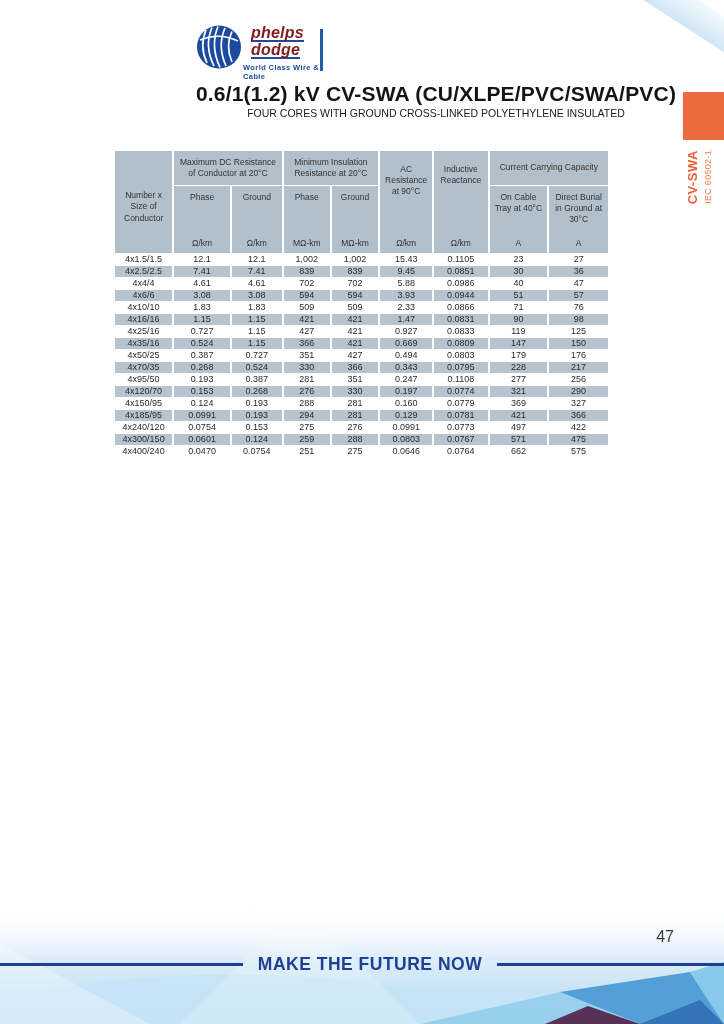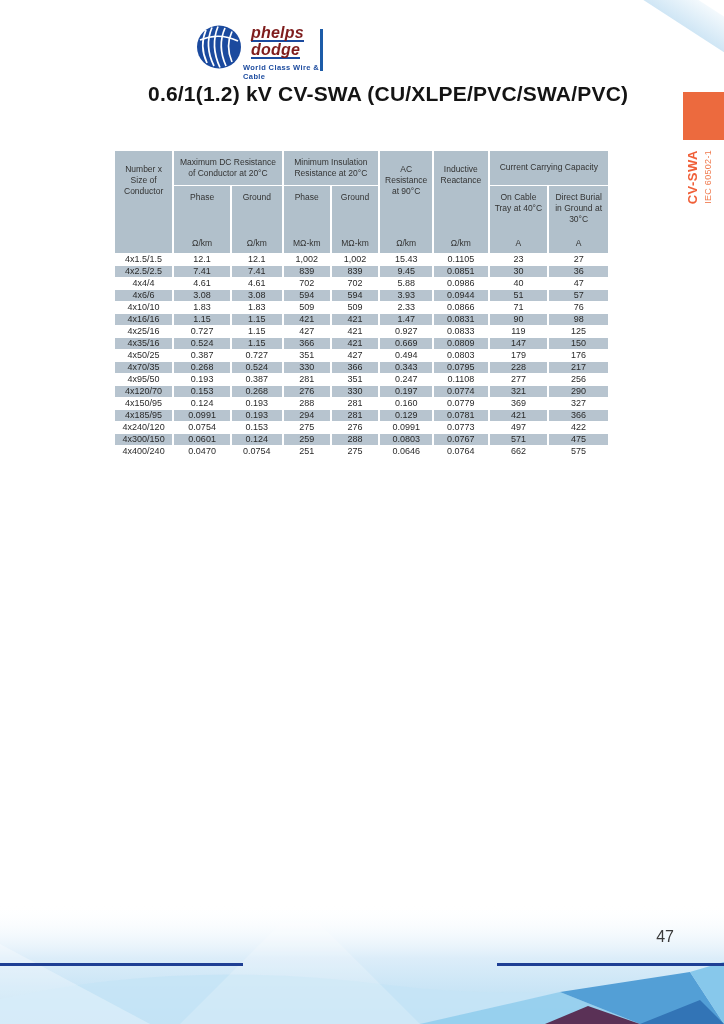--- a/index.html
+++ b/index.html
@@ -22,21 +22,21 @@
   .logo-text { position:absolute; left:251px; top:25px; color:#7f1d1d; font-weight:bold;
                font-style:italic; font-size:16px; line-height:15px; letter-spacing:0.2px; }
   .logo-text .w { display:inline-block; border-bottom:2px solid #1b4a9e; padding-bottom:0px; }
   .logo-tagline { position:absolute; left:196px; top:63px; width:140px; color:#1b4a9e;
                   font-weight:bold; font-size:7.5px; letter-spacing:0.4px;padding-left:47px; }
   .header-divider { position:absolute; left:320px; top:29px; width:2.5px; height:42px; background:#1d5ca8; }
   .section-title { position:absolute; left:336px; top:41px; color:#1d5ca8; font-weight:bold;
                    font-size:16px; letter-spacing:1.6px; }
 
   
-  .doc-title { position:absolute; left:148px; top:82px; width:576px; text-align:left;
+  .doc-title { position:absolute; left:148px; top:82px; width:576px; text-align:center;
                font-size:21px; font-weight:bold; color:#141414; letter-spacing:0.2px; }
   .doc-sub1 { position:absolute; left:148px; top:107px; width:576px; text-align:center;
               font-size:10.5px; color:#1a1a1a; }
   .doc-sub2 { position:absolute; left:148px; top:120px; width:576px; text-align:center;
               font-size:10.5px; color:#1a1a1a; }
 
   
   .side-tab { position:absolute; right:0; top:92px; width:41px; height:48px; background:#ec6a3e; }
   .tab-label { position:absolute; top:150px; right:24px; writing-mode:vertical-rl;
                transform:rotate(180deg); font-size:13px; font-weight:bold; color:#f05f38;
@@ -48,21 +48,21 @@
   .tbl-wrap { position:absolute; left:113px; top:150px; }
   table.data { width:497px; table-layout:fixed; border-collapse:separate; border-spacing:2px 1px; }
   table.data th { background:#b1c0cb; font-weight:normal; font-size:8.5px; color:#333;
                   line-height:1.3; text-align:center; vertical-align:middle; padding:1px 2px; }
   .th-top { height:34px; }
   .th-tall { height:67px; padding:0; }
   .th-span { height:102px; padding:0; }
   .vbox { display:flex; flex-direction:column; justify-content:space-between; align-items:center;
           height:100%; padding:5px 1px 2px 1px; }
   .vbox .unit { font-size:8.5px; color:#333; padding-bottom:1px; }
-  .vbox.topload { justify-content:flex-start; padding-top:12px; }
+  .vbox.topload { justify-content:center; padding-top:12px; }
   .vbox.spanload { padding-top:12px; }
   table.data tbody td { height:11px; font-size:9px; color:#2a2a2a; text-align:center;
                         vertical-align:middle; line-height:1; padding:0 1px; }
   table.data tbody tr.shaded td { background:#b7c4cf; }
 
   
   .footer { position:absolute; left:0; bottom:0; width:724px; height:120px; }
   .footer svg { position:absolute; left:0; top:0; width:100%; height:100%; }
   .f-line-left  { position:absolute; left:0; top:59px; width:243px; height:3px; background:#1e3f94; }
   .f-line-right { position:absolute; left:497px; top:59px; width:227px; height:3px; background:#1e3f94; }
@@ -89,20 +89,21 @@
     <path d="M4,16 Q23,8 42,17" stroke="#ffffff" stroke-width="1.7" fill="none"></path>
   </svg>
   <div class="logo-text">
     <span class="w">phelps</span><br>
     <span class="w">dodge</span>
   </div>
   <div class="logo-tagline">World Class  Wire &amp; Cable</div>
   <div class="header-divider"></div>
 
   <div class="doc-title">0.6/1(1.2) kV CV-SWA (CU/XLPE/PVC/SWA/PVC)</div>
+  <div class="doc-sub1">FOUR CORES WITH GROUND CROSS-LINKED POLYETHYLENE INSULATED</div>
 
   <div class="side-tab"></div>
   <div class="tab-label">CV-SWA</div>
   <div class="tab-sublabel">IEC 60502-1</div>
 
   <div class="tbl-wrap">
     <table class="data">
       <colgroup>
         <col style="width:12.0%">
           <col style="width:11.7%">
@@ -382,16 +383,17 @@
       <polygon points="0,40 150,120 0,120" fill="#ffffff" opacity="0.3"></polygon>
       <polygon points="300,0 180,120 420,120" fill="#ffffff" opacity="0.2"></polygon>
       <polygon points="420,120 560,88 640,120" fill="#8ccaec" opacity="0.8"></polygon>
       <polygon points="560,88 690,68 724,120 640,120" fill="#4d9bd4" opacity="0.95"></polygon>
       <polygon points="690,68 724,58 724,120" fill="#7fc4ea" opacity="0.9"></polygon>
       <polygon points="545,120 588,102 640,120" fill="#5a3156"></polygon>
       <polygon points="640,120 700,96 724,120" fill="#2f6fb2" opacity="0.9"></polygon>
     </svg>
     <div class="f-line-left"></div>
     <div class="f-line-right"></div>
+    <div class="slogan">MAKE THE FUTURE NOW</div>
     <div class="page-num">47</div>
   </div>
 
 </div>
 
 </body></html>

